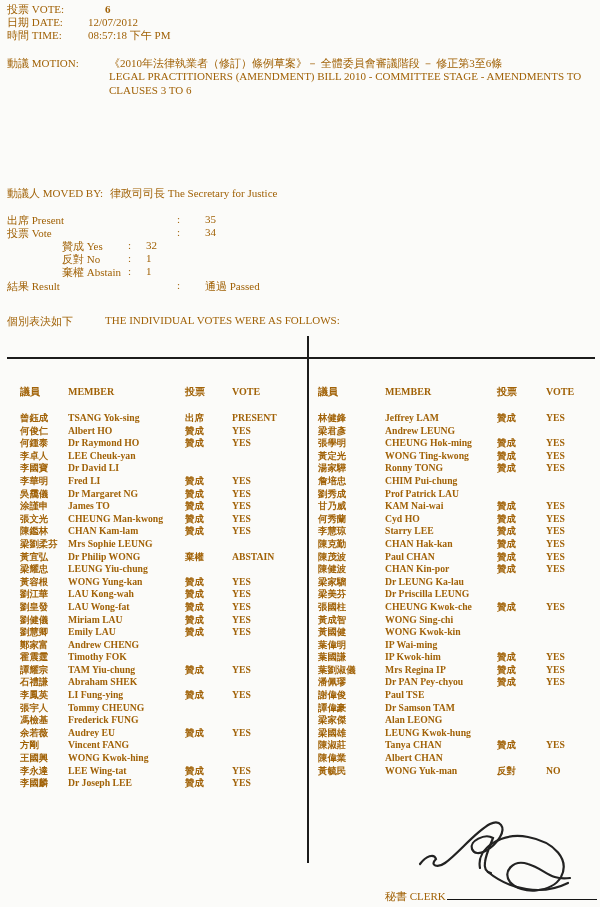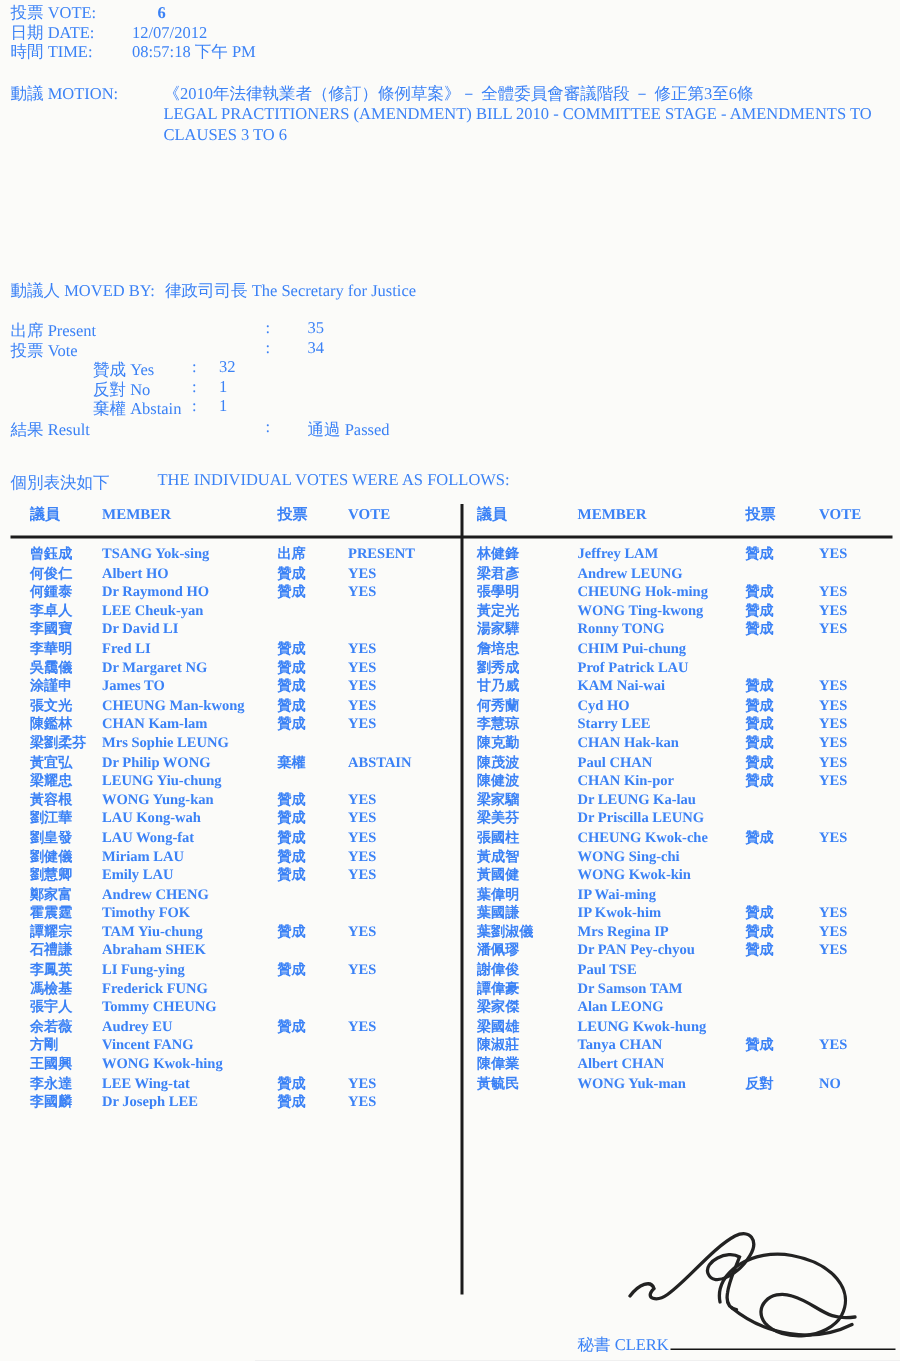--- a/index.html
+++ b/index.html
@@ -1,18 +1,18 @@
 <!DOCTYPE html>
 <html><head>
 <meta charset="utf-8">
 <style>
   html,body{margin:0;padding:0;background:#e8e8e8;}
   .page{
     position:relative;width:600px;height:907px;margin:0 auto;
-    background:#fbfbf9;color:#3b82f6;
+    background:#fbfbf9;color:#a16207;
     font-family:"Liberation Serif","DejaVu Serif",serif;
     overflow:hidden;
   }
   
   .info{position:absolute;left:7px;top:3px;font-size:11px;line-height:13.2px;}
   .irow{display:flex;}
   .ilabel{width:81px;flex:0 0 81px;}
   .vote-num{font-weight:bold;margin-left:17px;}
   
   .motion{position:absolute;left:7px;top:57px;font-size:11px;line-height:13.4px;display:flex;gap:21px;}
@@ -31,21 +31,21 @@
   .srow.indent .val{left:146px;}
   
   .indheading{position:absolute;left:7px;top:314px;font-size:11px;display:flex;}
   .indheading .hzh{width:98px;flex:0 0 98px;}
   
   .rule{position:absolute;left:7px;top:357px;width:588px;height:2px;background:#1c1c1c;}
   .vdivider{position:absolute;left:307px;top:336px;width:1.5px;height:527px;background:#1c1c1c;}
   .vcol{position:absolute;top:337px;}
   .vcol-left{left:0;width:307px;}
   .vcol-right{left:307px;width:293px;}
-  .vhead{display:grid;height:22px;font-weight:bold;font-size:10px;line-height:14px;}
+  .vhead{display:grid;height:22px;font-weight:bold;font-size:10px;line-height:14px;margin-top:48px;}
   .vcol-left .vhead,.vcol-left .vrow{grid-template-columns:48px 117px 47px auto;padding-left:20px;}
   .vcol-right .vhead,.vcol-right .vrow{grid-template-columns:67px 112px 49px auto;padding-left:11px;}
   .vrows{margin-top:5px;}
   .vrow{display:grid;height:12.6px;line-height:12.6px;font-weight:bold;}
   .vrow .name_zh,.vrow .vote_zh{font-size:9.4px;}
   .vrow .name_en,.vrow .vote_en{font-size:9.7px;}
   .c{white-space:nowrap;}
   
   .sig{position:absolute;left:408px;top:810px;}
   .clerk{position:absolute;left:385px;top:888px;font-size:11px;white-space:nowrap;}
@@ -264,28 +264,28 @@
           <span class="c vote_zh"></span>
           <span class="c vote_en"></span>
         </div>
         <div class="vrow">
           <span class="c name_zh">李鳳英</span>
           <span class="c name_en">LI Fung-ying</span>
           <span class="c vote_zh">贊成</span>
           <span class="c vote_en">YES</span>
         </div>
         <div class="vrow">
+          <span class="c name_zh">張宇人</span>
+          <span class="c name_en">Tommy CHEUNG</span>
+          <span class="c vote_zh"></span>
+          <span class="c vote_en"></span>
+        </div>
+        <div class="vrow">
           <span class="c name_zh">馮檢基</span>
           <span class="c name_en">Frederick FUNG</span>
-          <span class="c vote_zh"></span>
-          <span class="c vote_en"></span>
-        </div>
-        <div class="vrow">
-          <span class="c name_zh">張宇人</span>
-          <span class="c name_en">Tommy CHEUNG</span>
           <span class="c vote_zh"></span>
           <span class="c vote_en"></span>
         </div>
         <div class="vrow">
           <span class="c name_zh">余若薇</span>
           <span class="c name_en">Audrey EU</span>
           <span class="c vote_zh">贊成</span>
           <span class="c vote_en">YES</span>
         </div>
         <div class="vrow">

